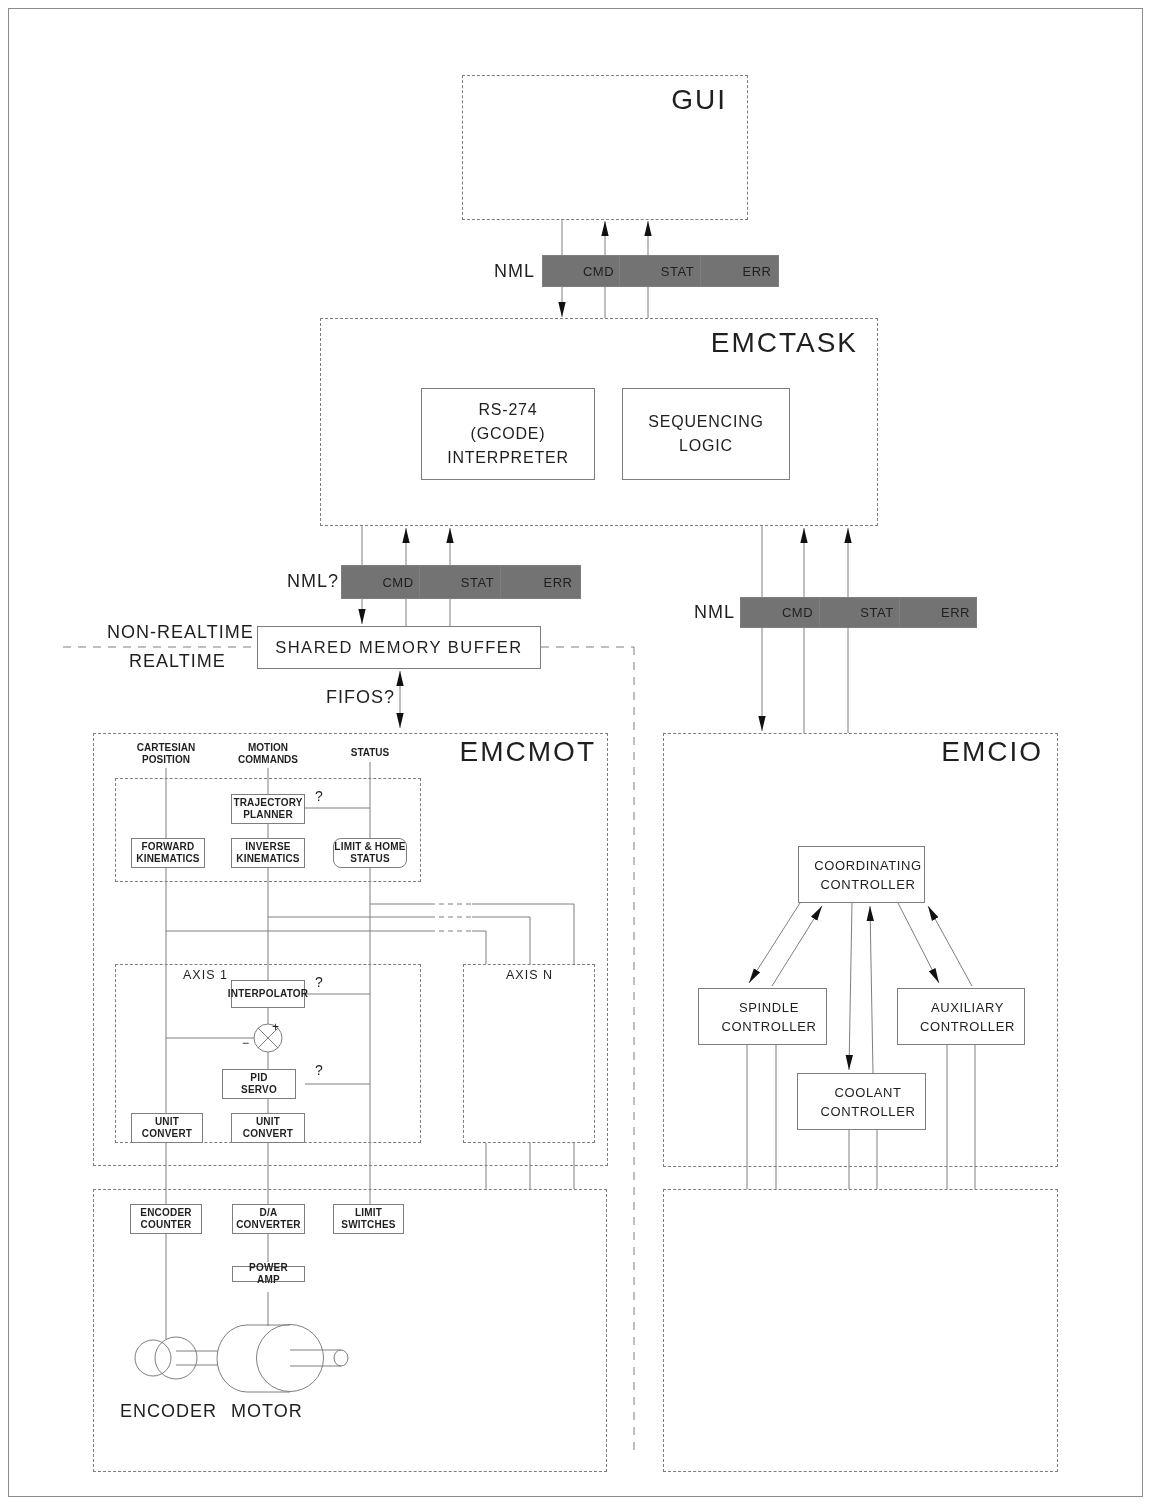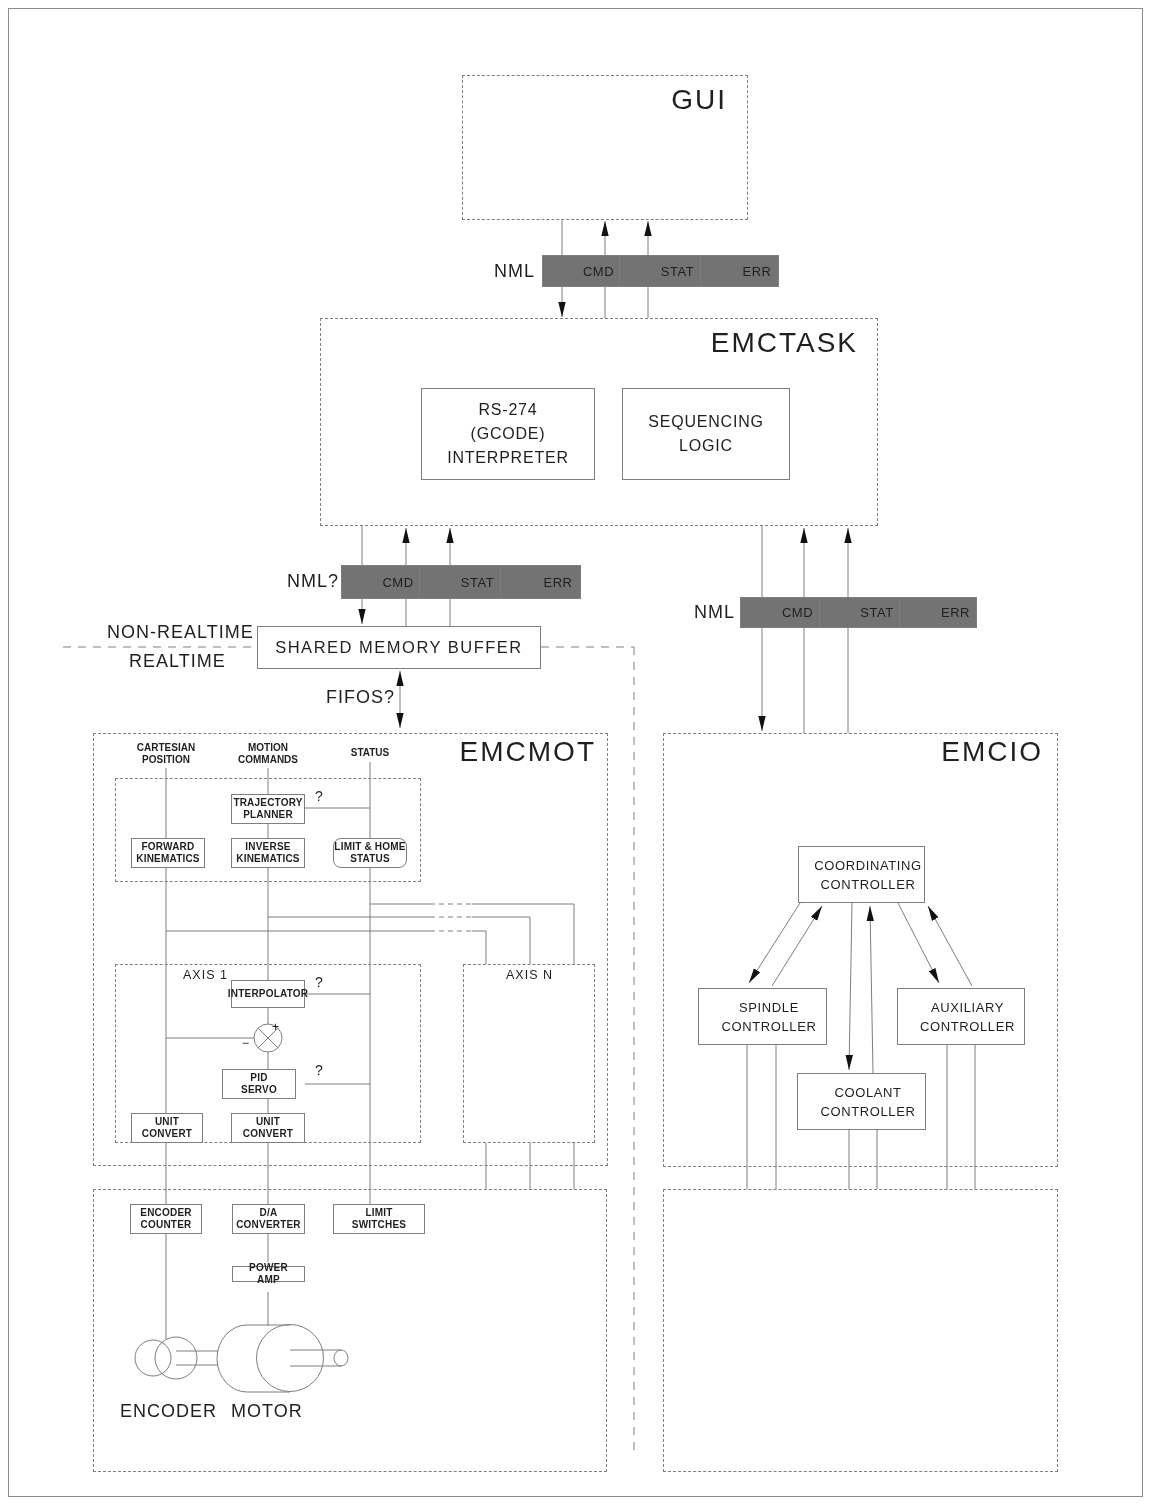--- a/index.html
+++ b/index.html
@@ -287,21 +287,21 @@
   </div>
 
   <div class="abs solidbox tiny" style="left:130px;top:1204px;width:72px;height:30px;">
     <span>ENCODER</span>
     <span>COUNTER</span>
   </div>
   <div class="abs solidbox tiny" style="left:232px;top:1204px;width:73px;height:30px;">
     <span>D/A</span>
     <span>CONVERTER</span>
   </div>
-  <div class="abs solidbox tiny" style="left:333px;top:1204px;width:92px;height:30px;">
+  <div class="abs solidbox tiny" style="left:333px;top:1204px;width:71px;height:30px;">
     <span>LIMIT</span>
     <span>SWITCHES</span>
   </div>
   <div class="abs solidbox tiny" style="left:232px;top:1266px;width:73px;height:16px;text-align:right;">
     <span>POWER</span>
     <span>AMP</span>
   </div>
   <div class="abs lab" style="left:120px;top:1401px;">ENCODER</div>
   <div class="abs lab" style="left:231px;top:1401px;">MOTOR</div>
 

